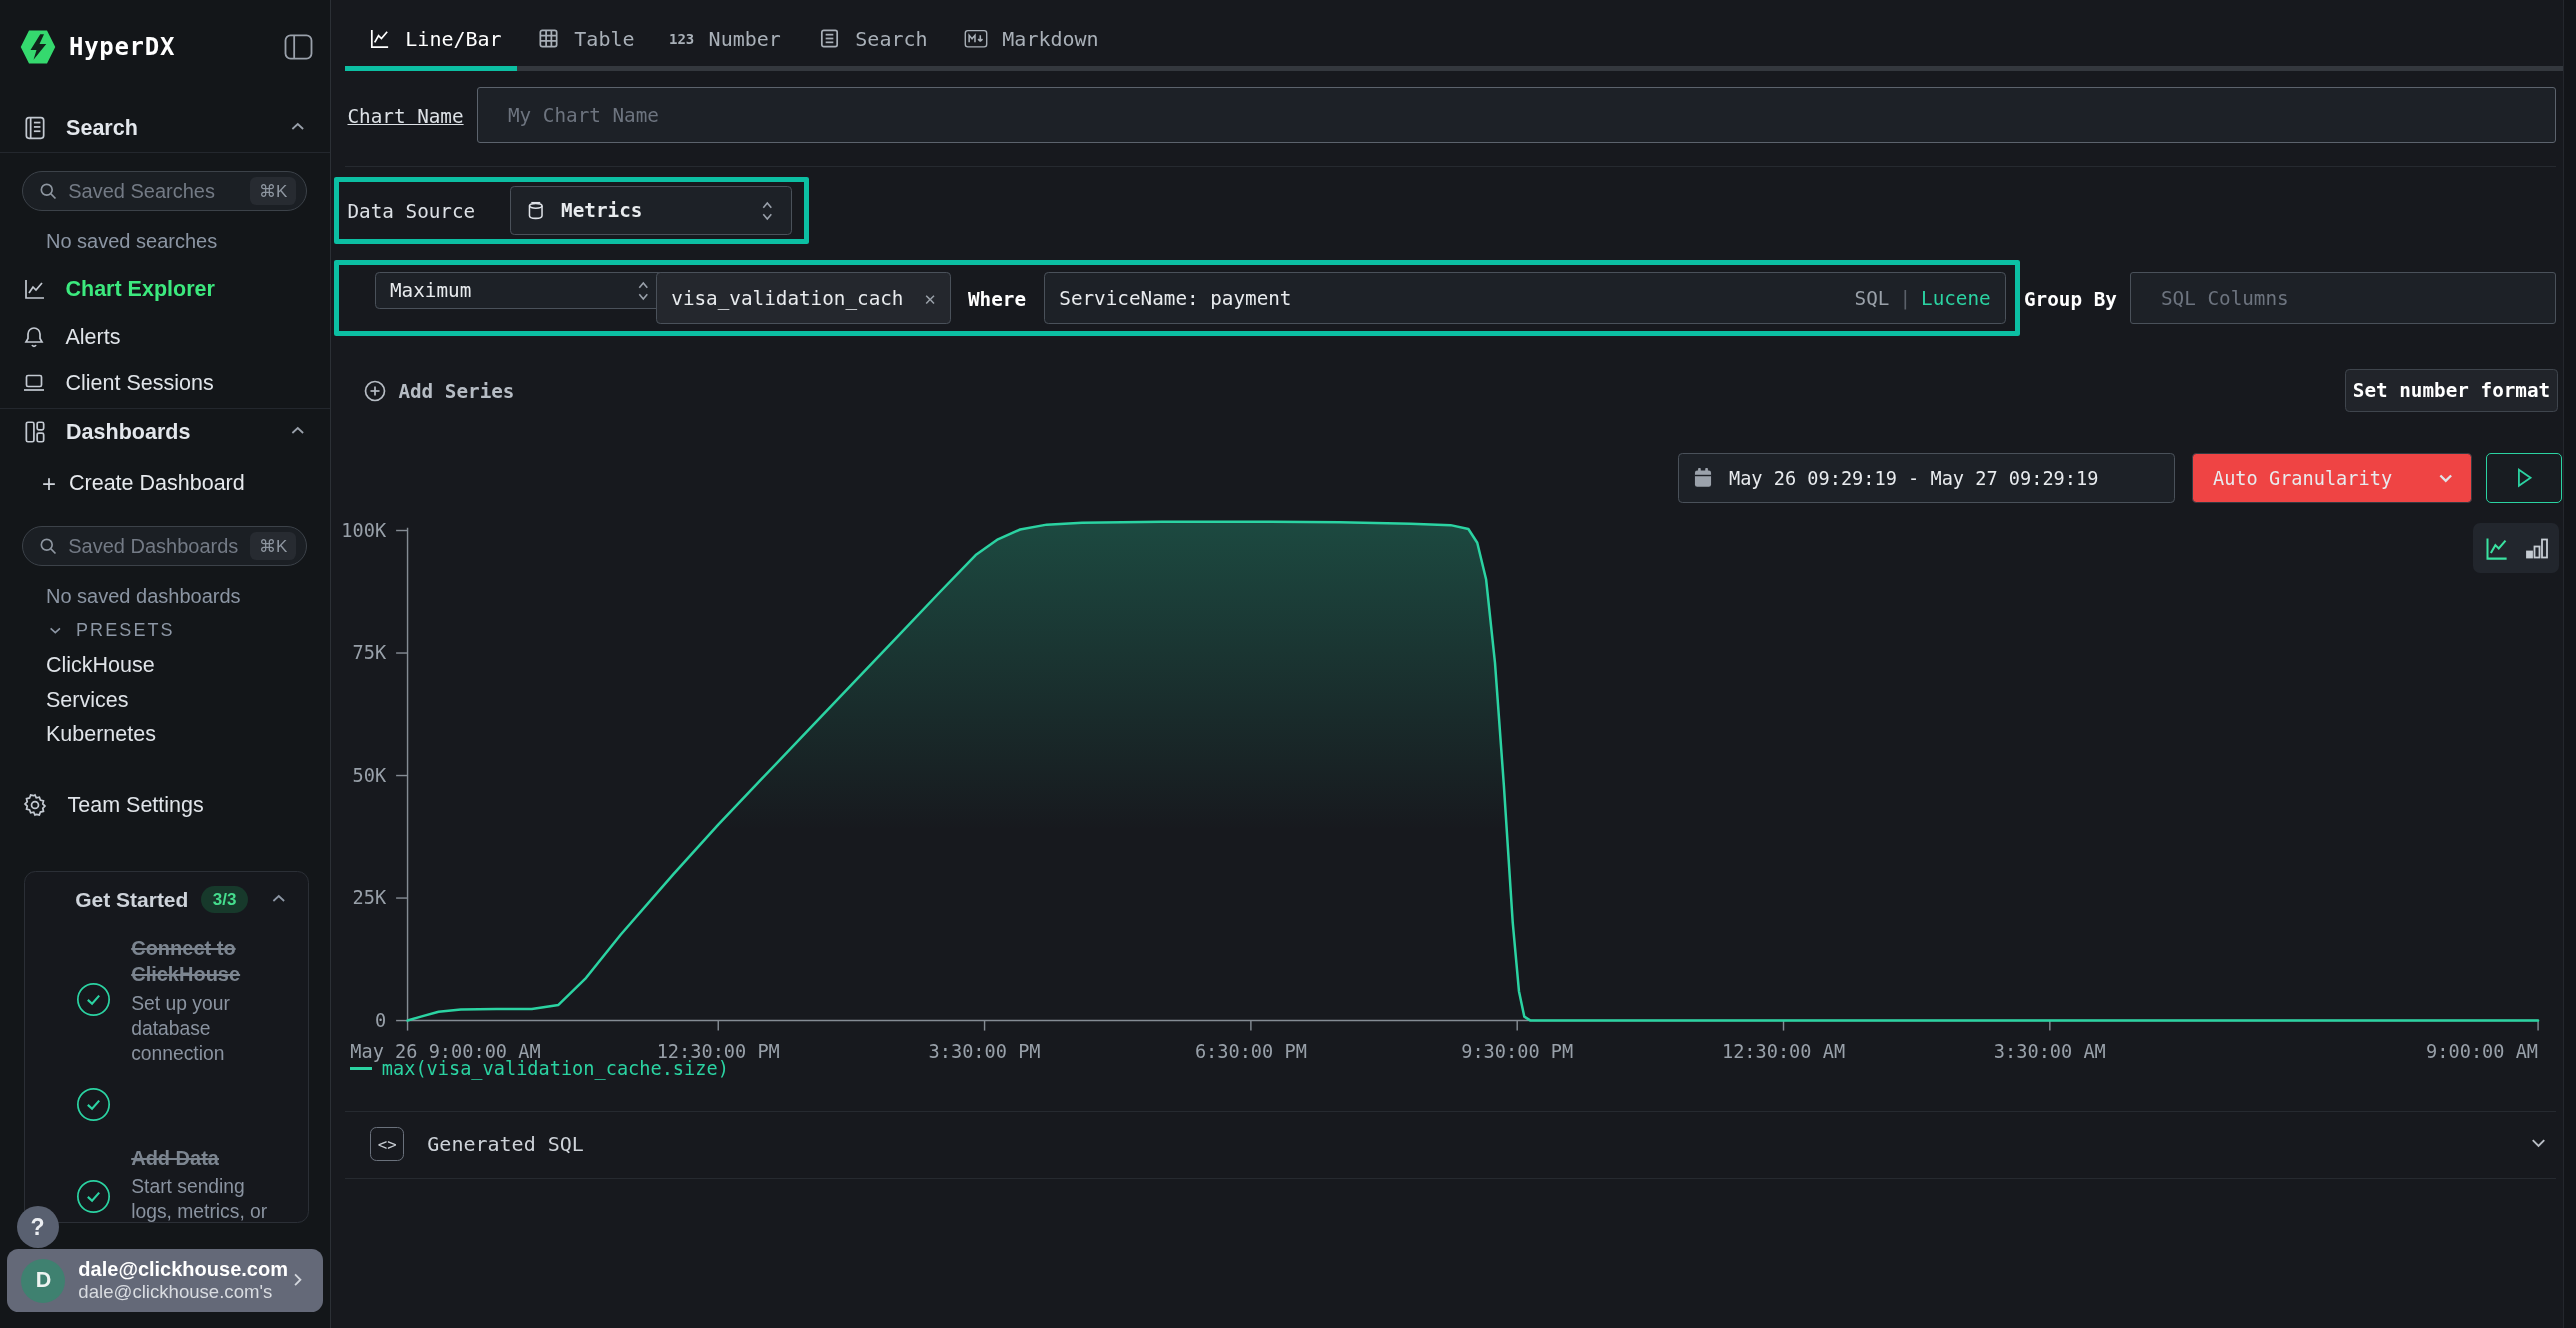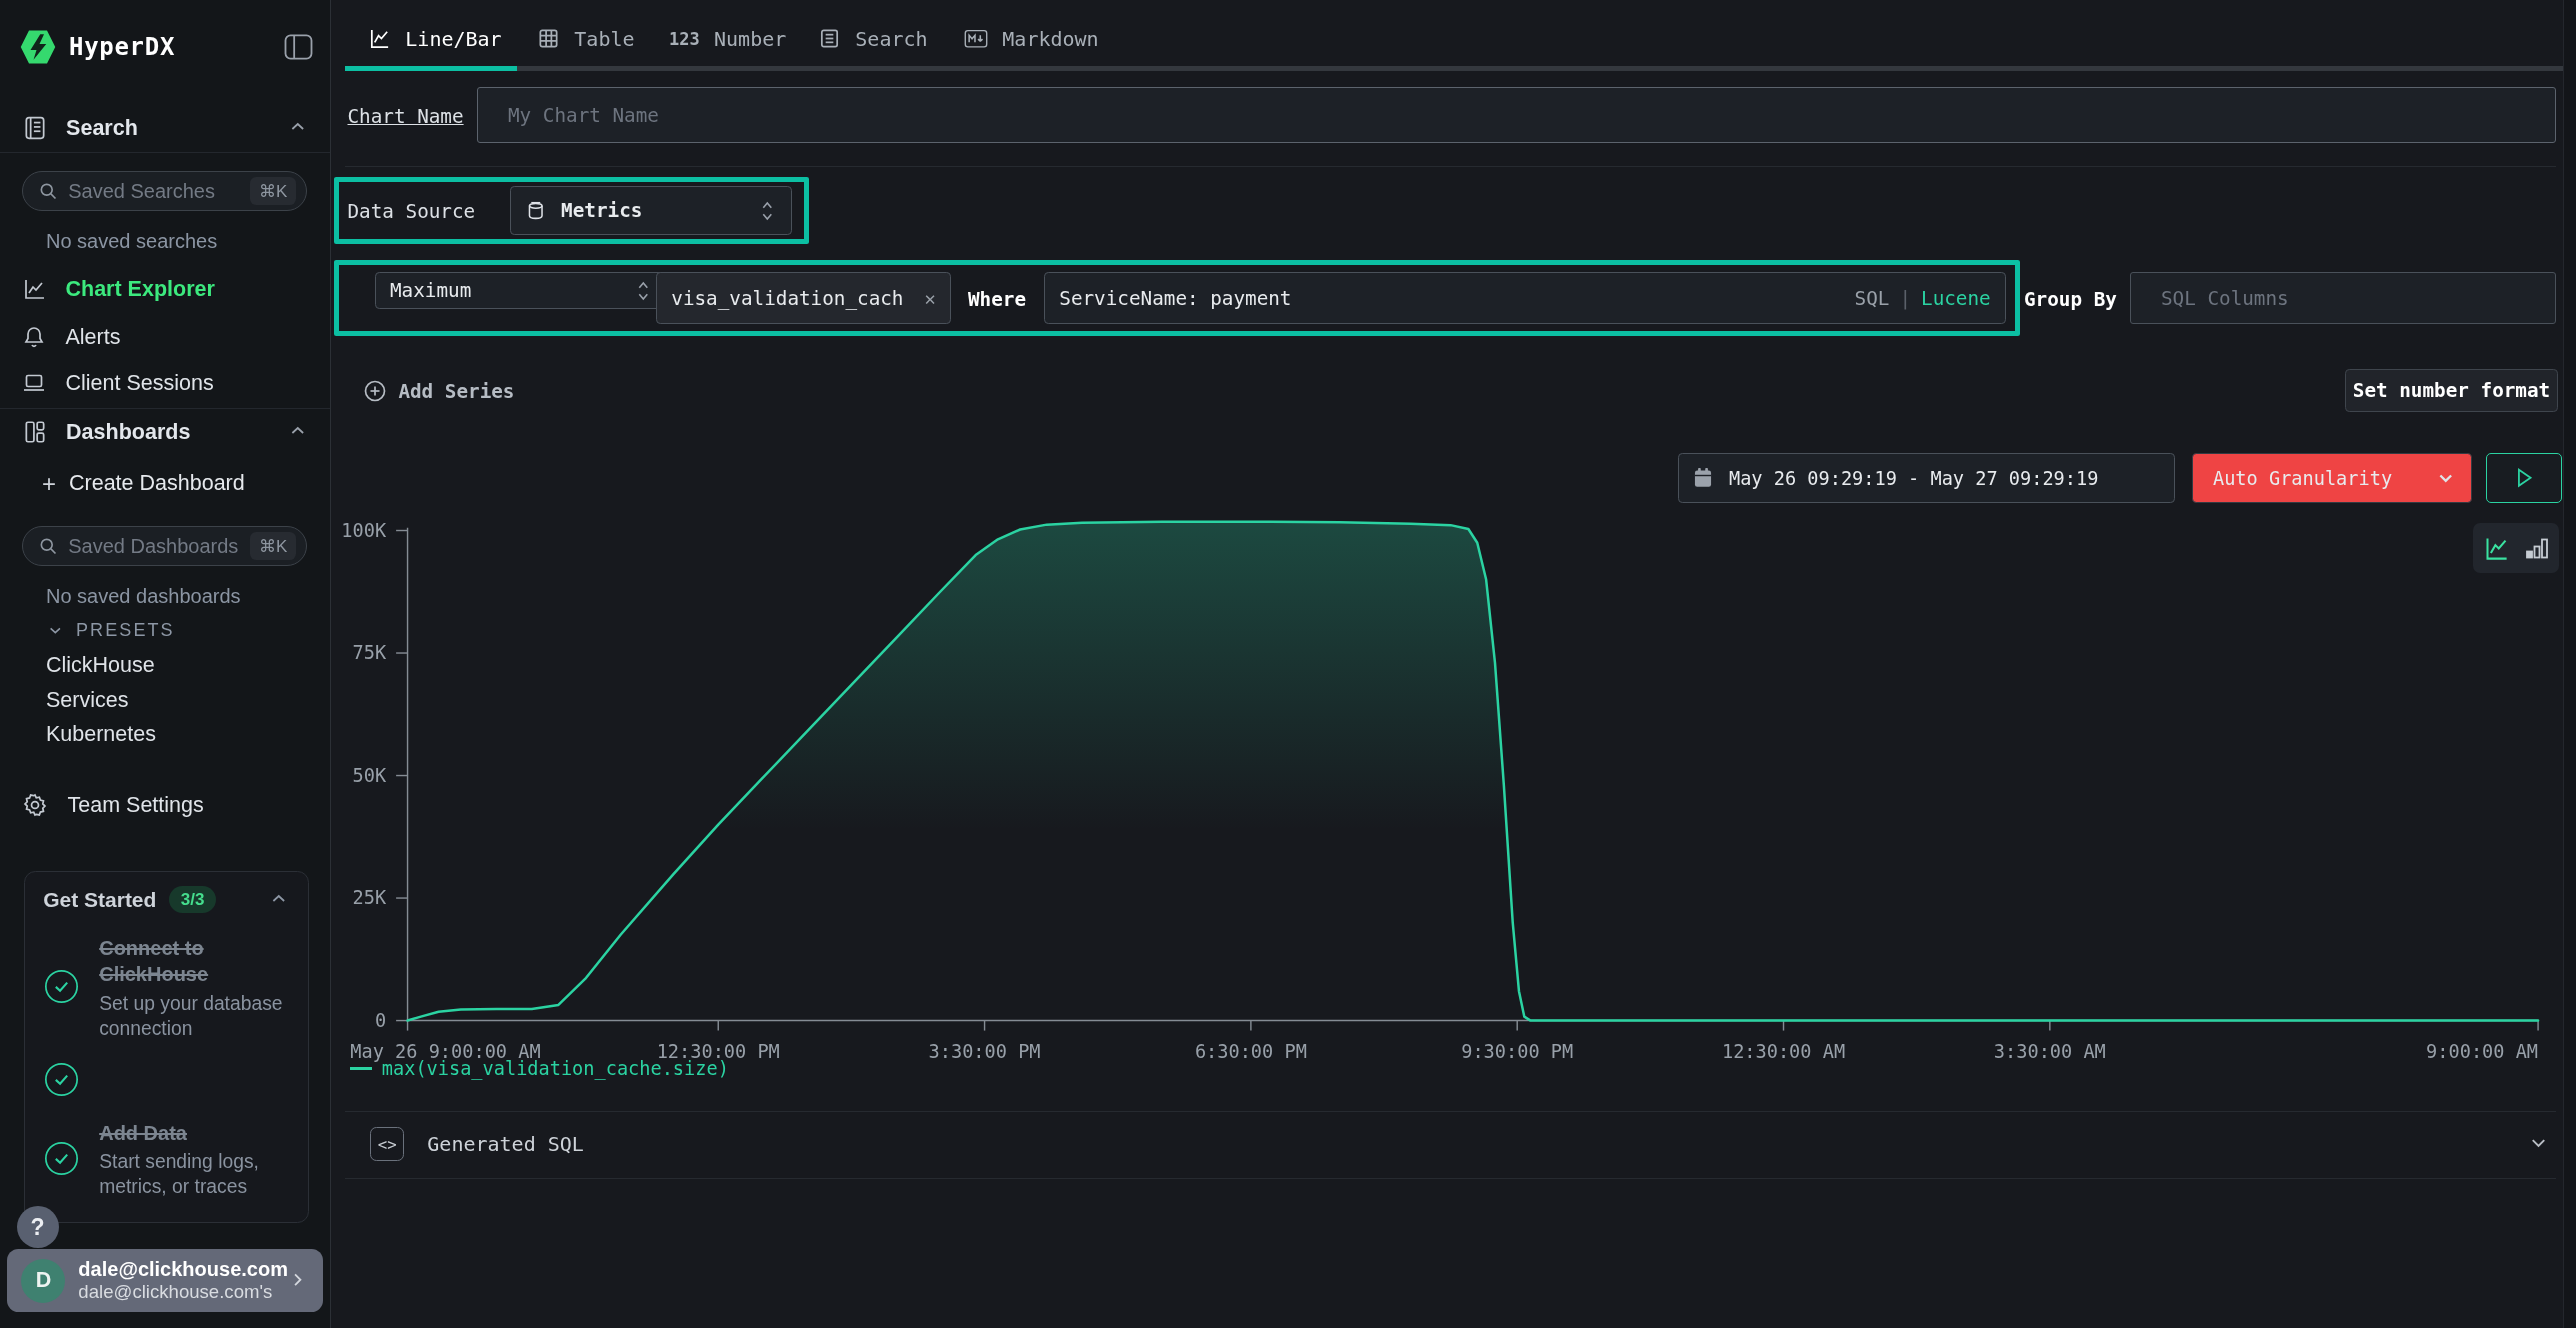--- a/index.html
+++ b/index.html
@@ -40,21 +40,21 @@
   .nav-item{position:absolute;left:0;right:0;height:40px;display:flex;align-items:center;padding:0 21.5px;cursor:pointer;}
   .nav-item .lbl{font-size:21.5px;color:#e0e4e9;margin-left:20px;}
   .nav-item.active .lbl{color:var(--green);font-weight:600;}
   .side-sub{position:absolute;left:46px;font-size:21.5px;color:#dfe3e8;cursor:pointer;}
   .presets-row{position:absolute;left:46px;display:flex;align-items:center;gap:11.4px;color:#8d97a5;cursor:pointer;}
   .presets-row .lbl{font-size:18px;letter-spacing:2.1px;}
   .create-row{position:absolute;left:42px;display:flex;align-items:center;gap:13px;cursor:pointer;}
   .create-row .plus{font-size:24px;color:#cfd4da;line-height:1;}
   .create-row .lbl{font-size:21.5px;color:#e6e9ed;}
 
-  .gs-card{position:absolute;top:871px;left:23.6px;width:285px;height:352px;border:1.4px solid #2b2f36;border-radius:11.4px;background:#16181d;overflow:hidden;}
+  .gs-card{position:absolute;top:871px;left:23.6px;width:285px;height:352px;border:1.4px solid #2b2f36;border-radius:11.4px;background:#16181d;overflow:hidden;padding-left:32px;}
   .gs-head{display:flex;align-items:center;padding:14.3px 18.6px 7.2px 18.6px;}
   .gs-title{font-size:21px;font-weight:bold;color:#ced3da;}
   .gs-badge{margin-left:13px;background:#17392b;color:#45dd8d;font-weight:bold;font-size:17px;border-radius:14.3px;padding:3.6px 11.4px;}
   .gs-head .chev{margin-left:auto;}
   .gs-item{display:flex;align-items:center;gap:19px;padding:14.3px 17px 5.7px 18.6px;}
   .gs-check{flex:0 0 37px;}
   .gs-text .t{font-size:20px;font-weight:600;color:#7c8590;text-decoration:line-through;line-height:1.32;}
   .gs-text .d{font-size:19.3px;color:#8a93a0;line-height:1.3;margin-top:2.9px;}
   .help-btn{position:absolute;top:1206px;left:16.5px;width:42px;height:42px;border-radius:50%;background:#596070;display:flex;align-items:center;justify-content:center;font-size:23px;font-weight:bold;color:#eceef2;cursor:pointer;z-index:5;}
   .user-card{position:absolute;top:1249px;left:7.2px;width:316px;height:63px;border-radius:11.4px;background:rgba(106,112,128,0.93);display:flex;align-items:center;padding:0 14.3px;z-index:4;cursor:pointer;}
@@ -276,21 +276,21 @@
       <svg width="23" height="23" viewBox="0 0 24 24" fill="none" stroke="#a9b0b8" stroke-width="1.8">
           <rect x="3.5" y="3.5" width="17" height="17" rx="2"></rect>
           <line x1="3.5" y1="9" x2="20.5" y2="9"></line>
           <line x1="3.5" y1="14.5" x2="20.5" y2="14.5"></line>
           <line x1="9.5" y1="3.5" x2="9.5" y2="20.5"></line>
           <line x1="15" y1="3.5" x2="15" y2="20.5"></line>
         </svg>
       <span>Table</span>
     </div>
     <div class="tab" style="left:338px;width:122px;">
-      <span style="font-size:17px;font-weight:bold;text-align:center;">123</span>
+      <span style="font-size:14px;font-weight:bold;text-align:center;">123</span>
       <span>Number</span>
     </div>
     <div class="tab" style="left:487px;width:114px;">
       <svg width="23" height="23" viewBox="0 0 24 24" fill="none" stroke="#a9b0b8" stroke-width="1.8">
           <rect x="4" y="3.5" width="16" height="17" rx="2"></rect>
           <line x1="8" y1="8" x2="16" y2="8"></line>
           <line x1="8" y1="12" x2="16" y2="12"></line>
           <line x1="8" y1="16" x2="16" y2="16"></line>
         </svg>
       <span>Search</span>

